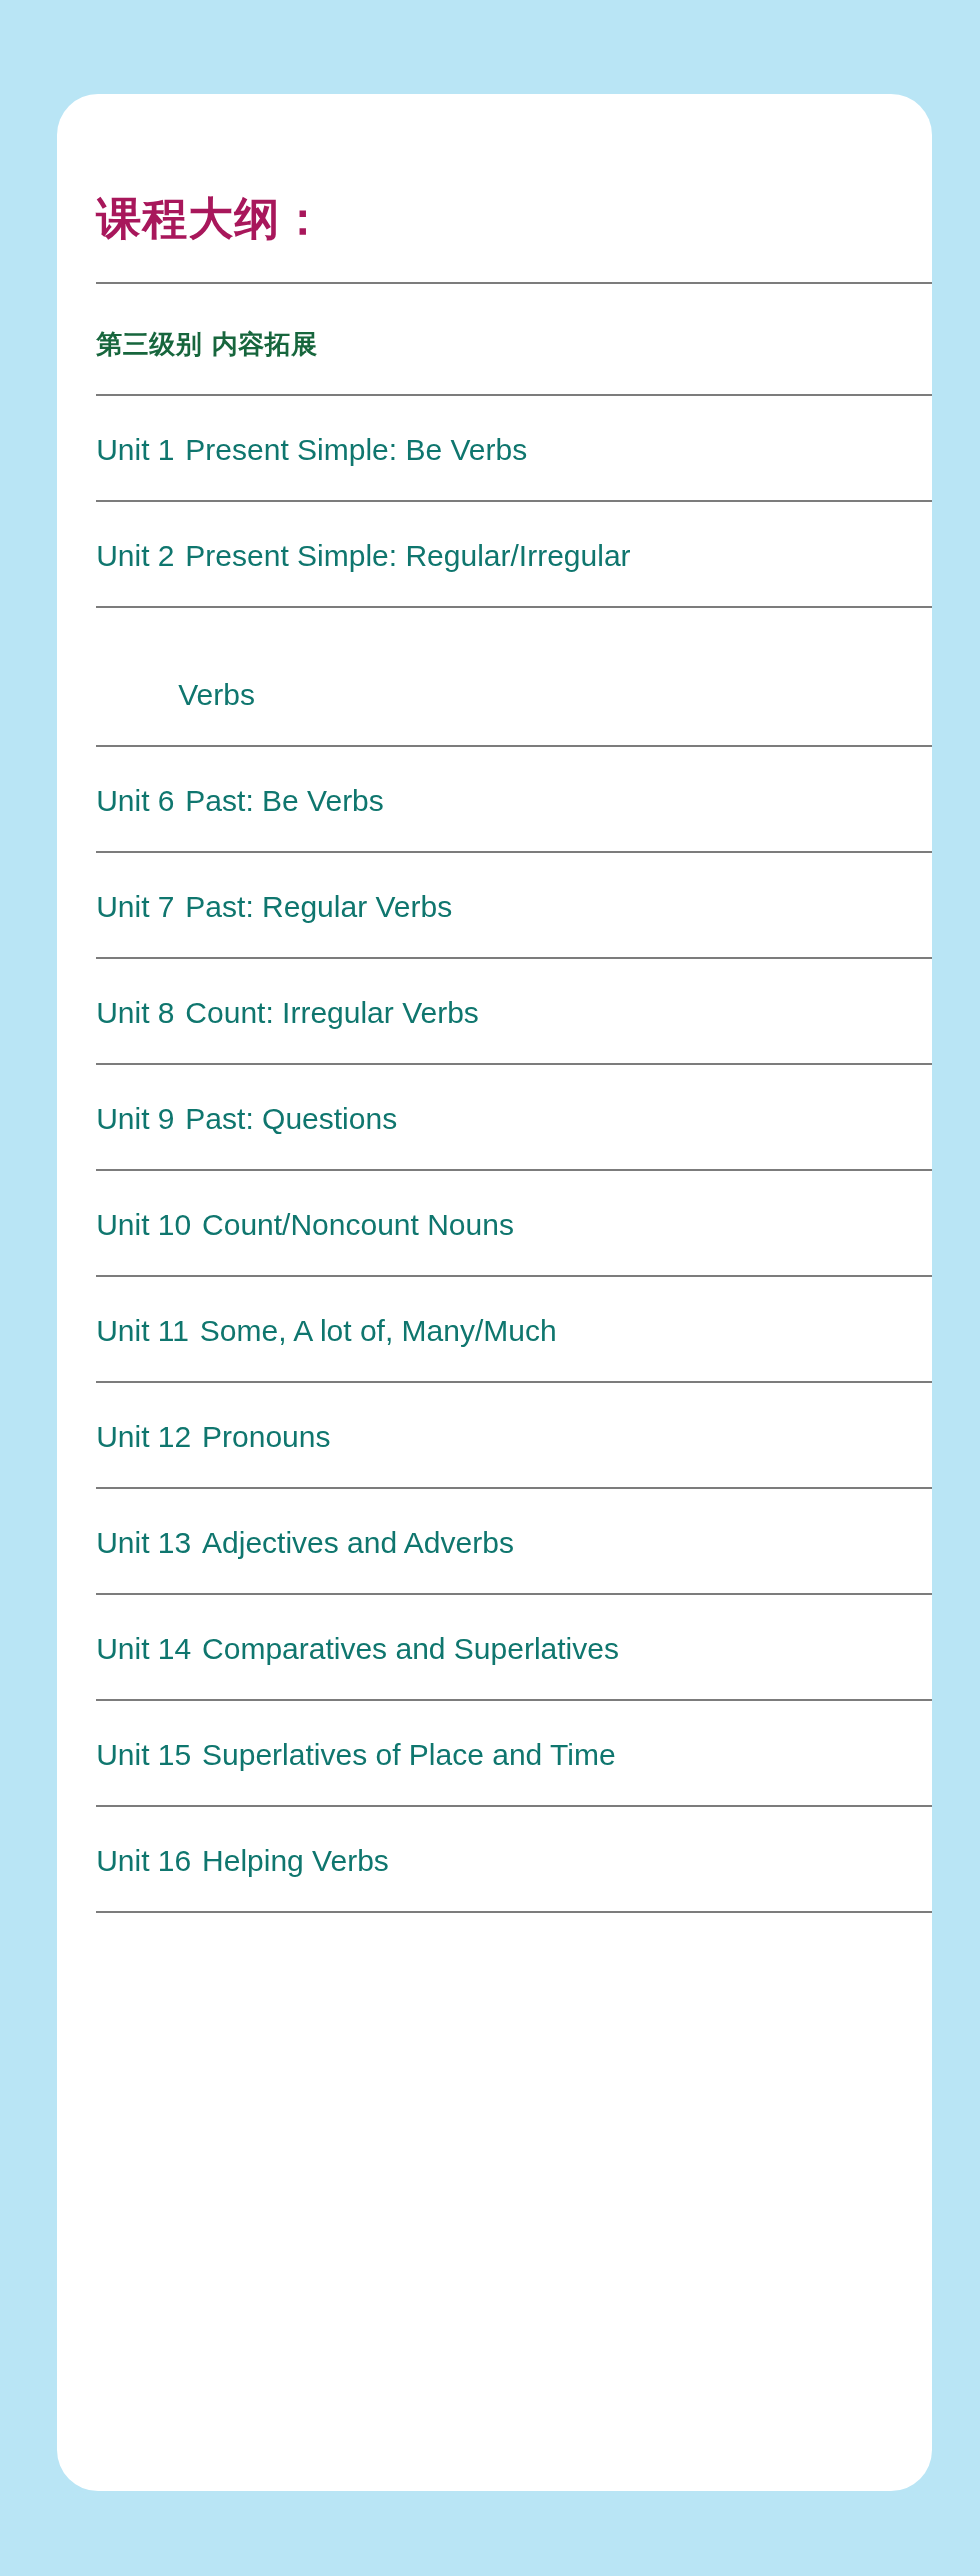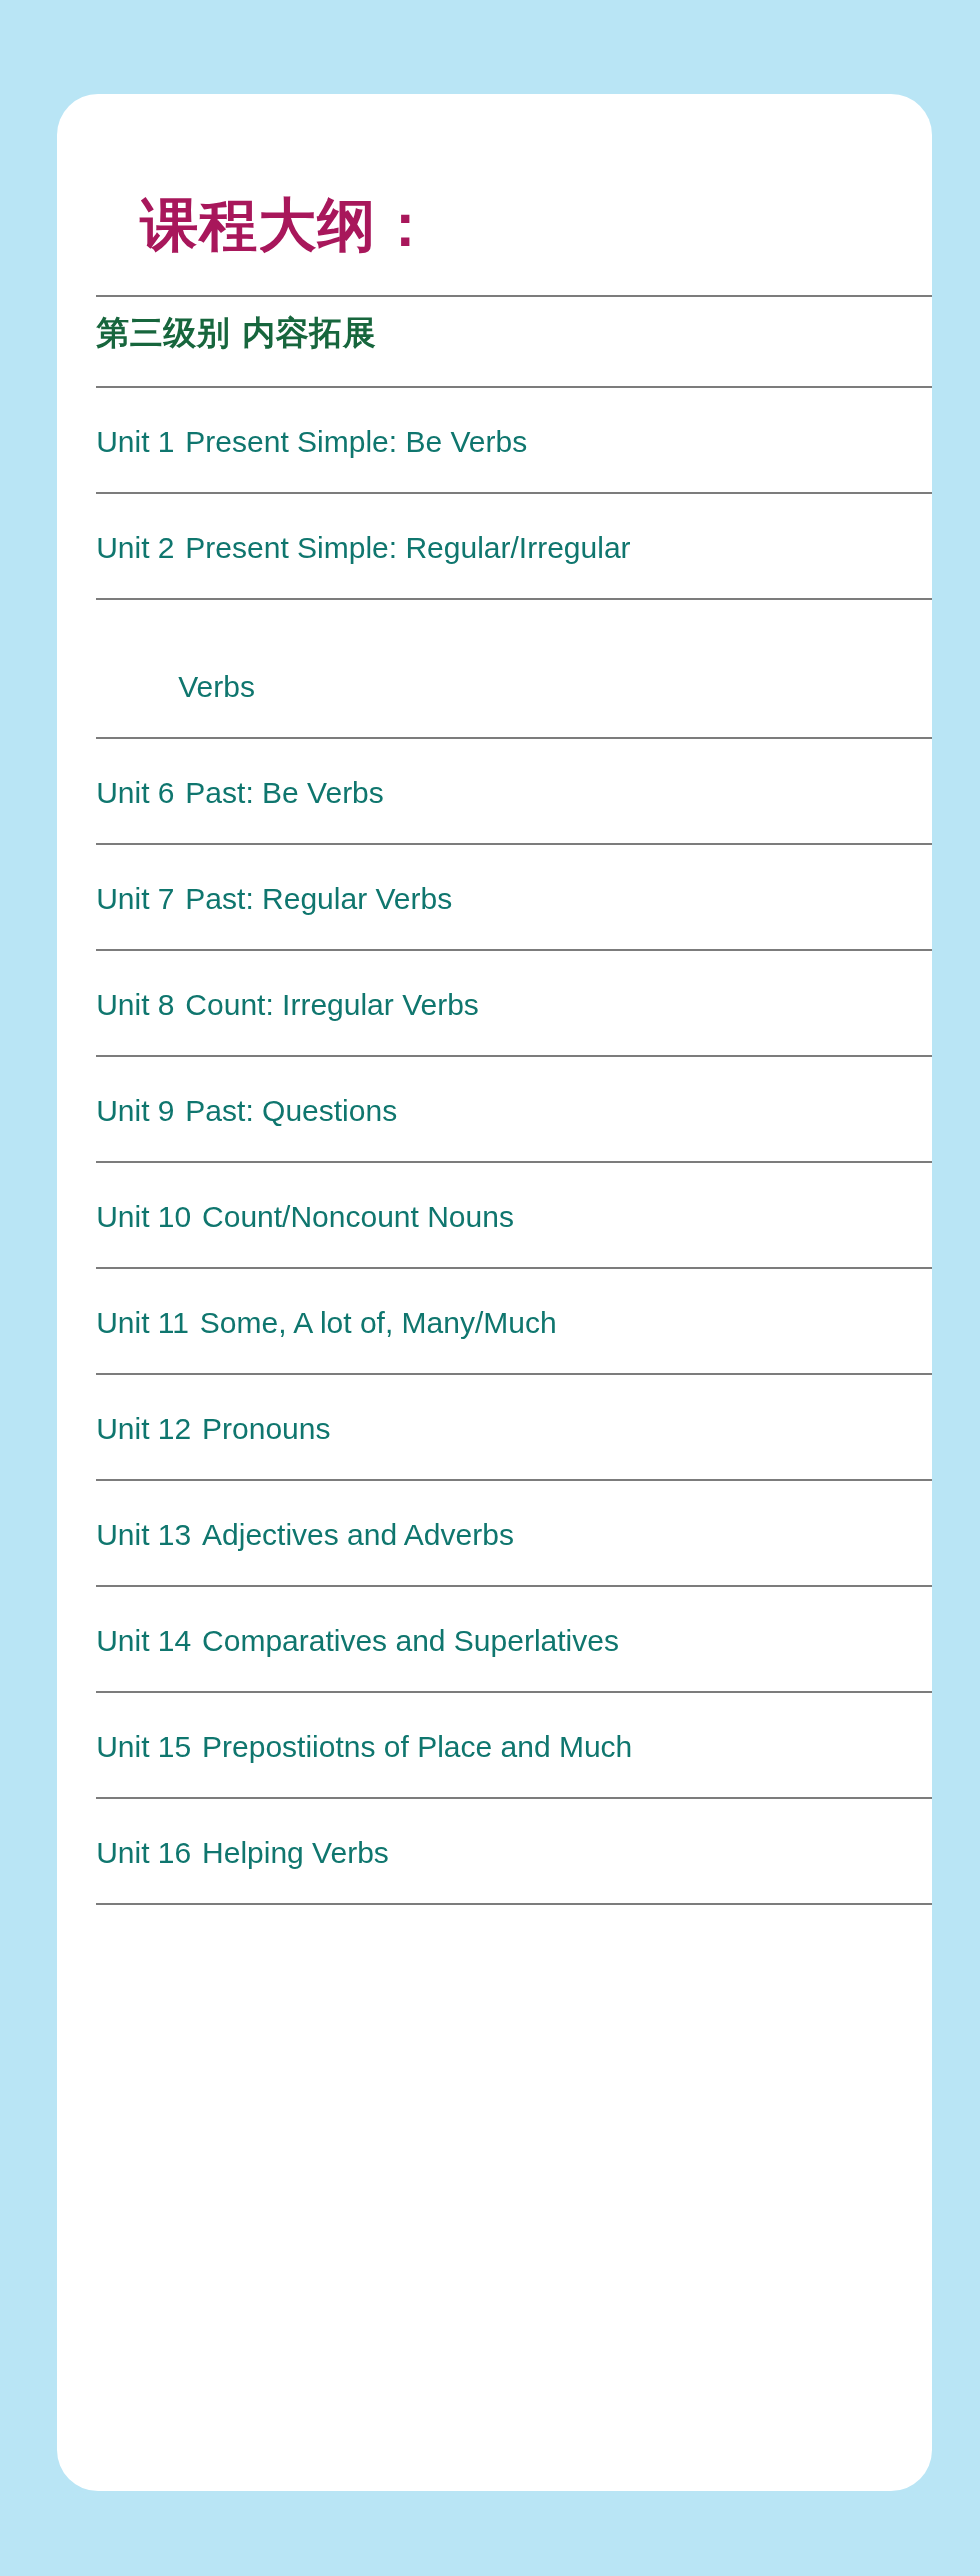--- a/index.html
+++ b/index.html
@@ -36,46 +36,45 @@
 
   
   .card-header {
     padding: 0 0 0 19.6px;
   }
 
   .main-title {
     color: #a8175b;
     font-family: "DejaVu Sans", sans-serif;
     font-weight: bold;
-    font-size: 58px;
+    font-size: 45px;
     line-height: 1;
     letter-spacing: 1px;
     padding-top: 102px;
     padding-bottom: 0;
     white-space: nowrap;
-    margin-left: 44px;
   }
 
   .rule {
     height: 0;
     border-top: 2.9px solid #7c7c7c;
     margin: 0 0 0 0;
     width: 836px;
   }
 
   .rule.below-title { margin-top: 41px; }
 
   .sub-title {
     color: #17663d;
     font-family: "DejaVu Sans", sans-serif;
     font-weight: bold;
-    font-size: 33px;
+    font-size: 26px;
     line-height: 1;
     letter-spacing: 0.5px;
-    padding-top: 19px;
+    padding-top: 47px;
     padding-bottom: 37px;
     white-space: nowrap;
   }
 
   
   .unit-list { padding-left: 19.6px; }
 
   .unit-row {
     position: relative;
     width: 836px;
@@ -163,21 +162,21 @@
         </div>
         <div class="unit-row">
           <div class="unit-text"><span>Unit 13</span><span class="unit-gap"></span><span>Adjectives and Adverbs</span></div>
           <div class="unit-divider"></div>
         </div>
         <div class="unit-row">
           <div class="unit-text"><span>Unit 14</span><span class="unit-gap"></span><span>Comparatives and Superlatives</span></div>
           <div class="unit-divider"></div>
         </div>
         <div class="unit-row">
-          <div class="unit-text"><span>Unit 15</span><span class="unit-gap"></span><span>Prepostiiotns of Place and Much</span></div>
+          <div class="unit-text"><span>Unit 15</span><span class="unit-gap"></span><span>Superlatives of Place and Time</span></div>
           <div class="unit-divider"></div>
         </div>
         <div class="unit-row">
           <div class="unit-text"><span>Unit 16</span><span class="unit-gap"></span><span>Helping Verbs</span></div>
           <div class="unit-divider"></div>
         </div>
       </div>
 
   </div>
 

